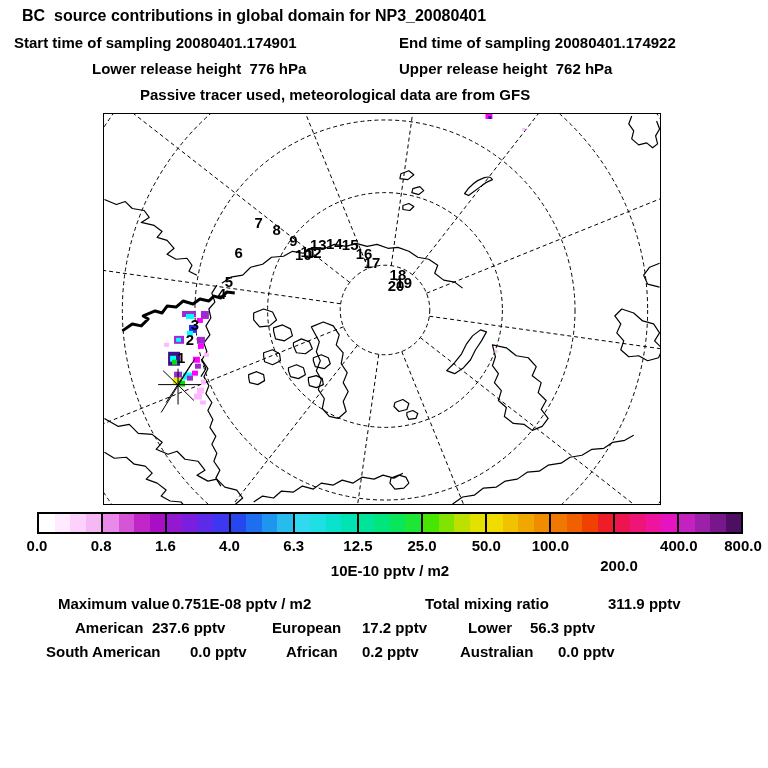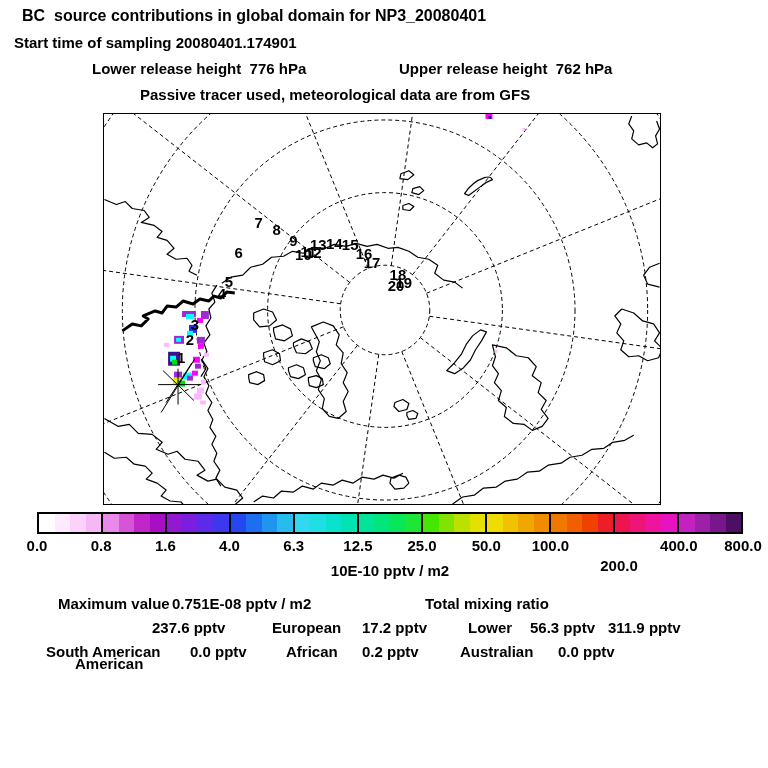--- a/index.html
+++ b/index.html
@@ -16,20 +16,21 @@
   .cticks span{position:absolute;transform:translateX(-50%);font-weight:bold;font-size:15px;white-space:pre;}
   .unit{position:absolute;left:37px;top:562px;width:706px;text-align:center;font-weight:bold;font-size:15px;}
 </style>
 </head>
 <body>
 
 <div class="screen">
 
   <div class="t title" style="left:22px;top:7px;">BC  source contributions in global domain for NP3_20080401</div>
   <div class="t sub" style="left:14px;top:35px;">Start time of sampling 20080401.174901</div>
+  <div class="t sub" style="left:399px;top:35px;">End time of sampling 20080401.174922</div>
   <div class="t sub" style="left:92px;top:61px;text-align:center;">Lower release height  776 hPa</div>
   <div class="t sub" style="left:399px;top:61px;">Upper release height  762 hPa</div>
   <div class="t sub" style="left:140px;top:87px;">Passive tracer used, meteorological data are from GFS</div>
 
   <div class="mapbox">
     <svg id="mapsvg" width="556" height="390" viewBox="0 0 558 392">
       <g id="coast" stroke="#000" stroke-width="1.2" fill="none" stroke-linejoin="round">
         <path d="M0,86 l12,5 9,-3 7,7 12,2 5,7 -8,5 13,3 8,6 -5,6 10,3 7,8 -7,6 9,5 11,-1 5,7 -3,6 8,4"></path>
         <path stroke-width="3" d="M18,218 l10,-7 9,2 7,-7 -5,-3 12,-5 7,2 5,-7 9,1 7,-6 10,3 7,-5 9,2 5,-5 7,2 6,-6 8,1"></path>
         <path d="M113,172 l-5,8 3,9 -6,7 2,9 -5,8 4,9 -6,8 3,9 -5,8 4,9 -5,8"></path>
@@ -160,23 +161,23 @@
       <span style="left: 513.455px;">100.0</span>
       <span style="left: 582px; margin-top: 20px;">200.0</span>
       <span style="left: 641.818px;">400.0</span>
       <span style="left: 706px;">800.0</span>
     </div>
   <div class="unit">10E-10 pptv / m2</div>
 
   <div class="t sub" style="left:58px;top:596px;">Maximum value</div>
   <div class="t sub" style="left:172px;top:596px;">0.751E-08 pptv / m2</div>
   <div class="t sub" style="left:425px;top:596px;">Total mixing ratio</div>
-  <div class="t sub" style="left:608px;top:596px;margin-top:24px;">311.9 pptv</div>
+  <div class="t sub" style="left:608px;top:596px;">311.9 pptv</div>
 
-  <div class="t sub" style="left:75px;top:620px;margin-top:36px;">American</div>
+  <div class="t sub" style="left:75px;top:620px;">American</div>
   <div class="t sub" style="left:152px;top:620px;">237.6 pptv</div>
   <div class="t sub" style="left:272px;top:620px;">European</div>
   <div class="t sub" style="left:362px;top:620px;">17.2 pptv</div>
   <div class="t sub" style="left:468px;top:620px;">Lower</div>
   <div class="t sub" style="left:530px;top:620px;">56.3 pptv</div>
 
   <div class="t sub" style="left:46px;top:644px;">South American</div>
   <div class="t sub" style="left:190px;top:644px;">0.0 pptv</div>
   <div class="t sub" style="left:286px;top:644px;">African</div>
   <div class="t sub" style="left:362px;top:644px;">0.2 pptv</div>

